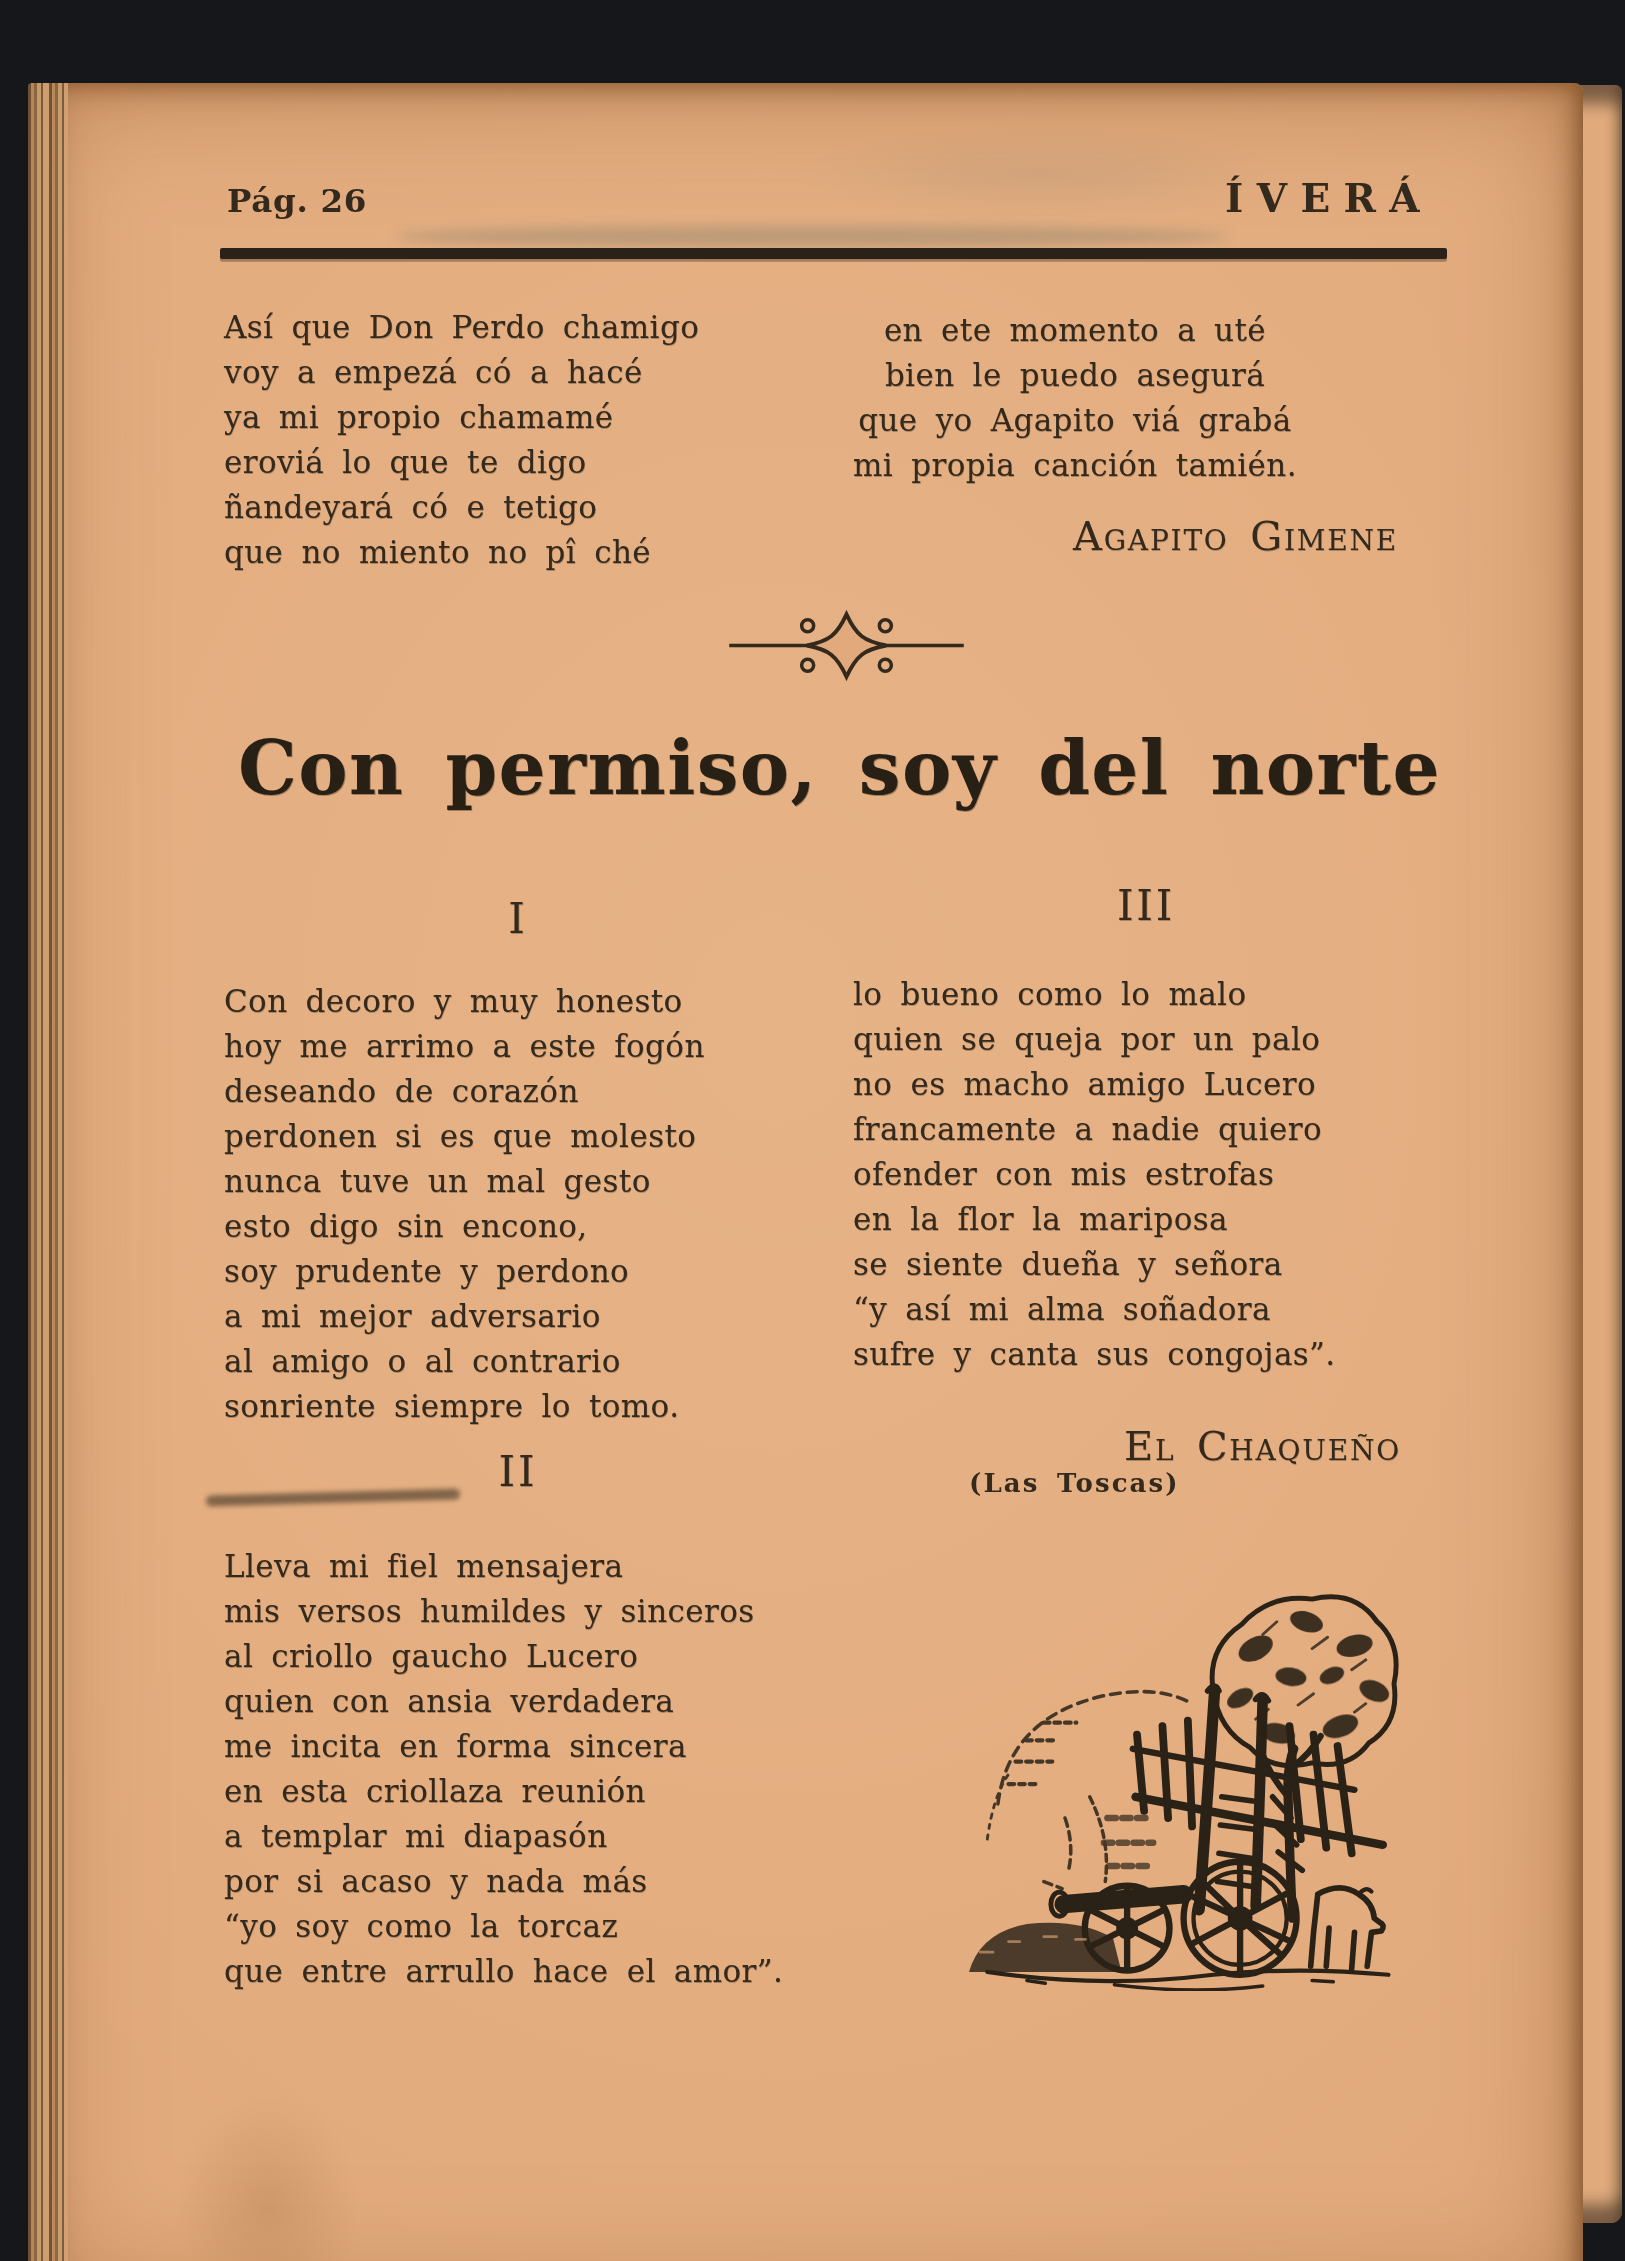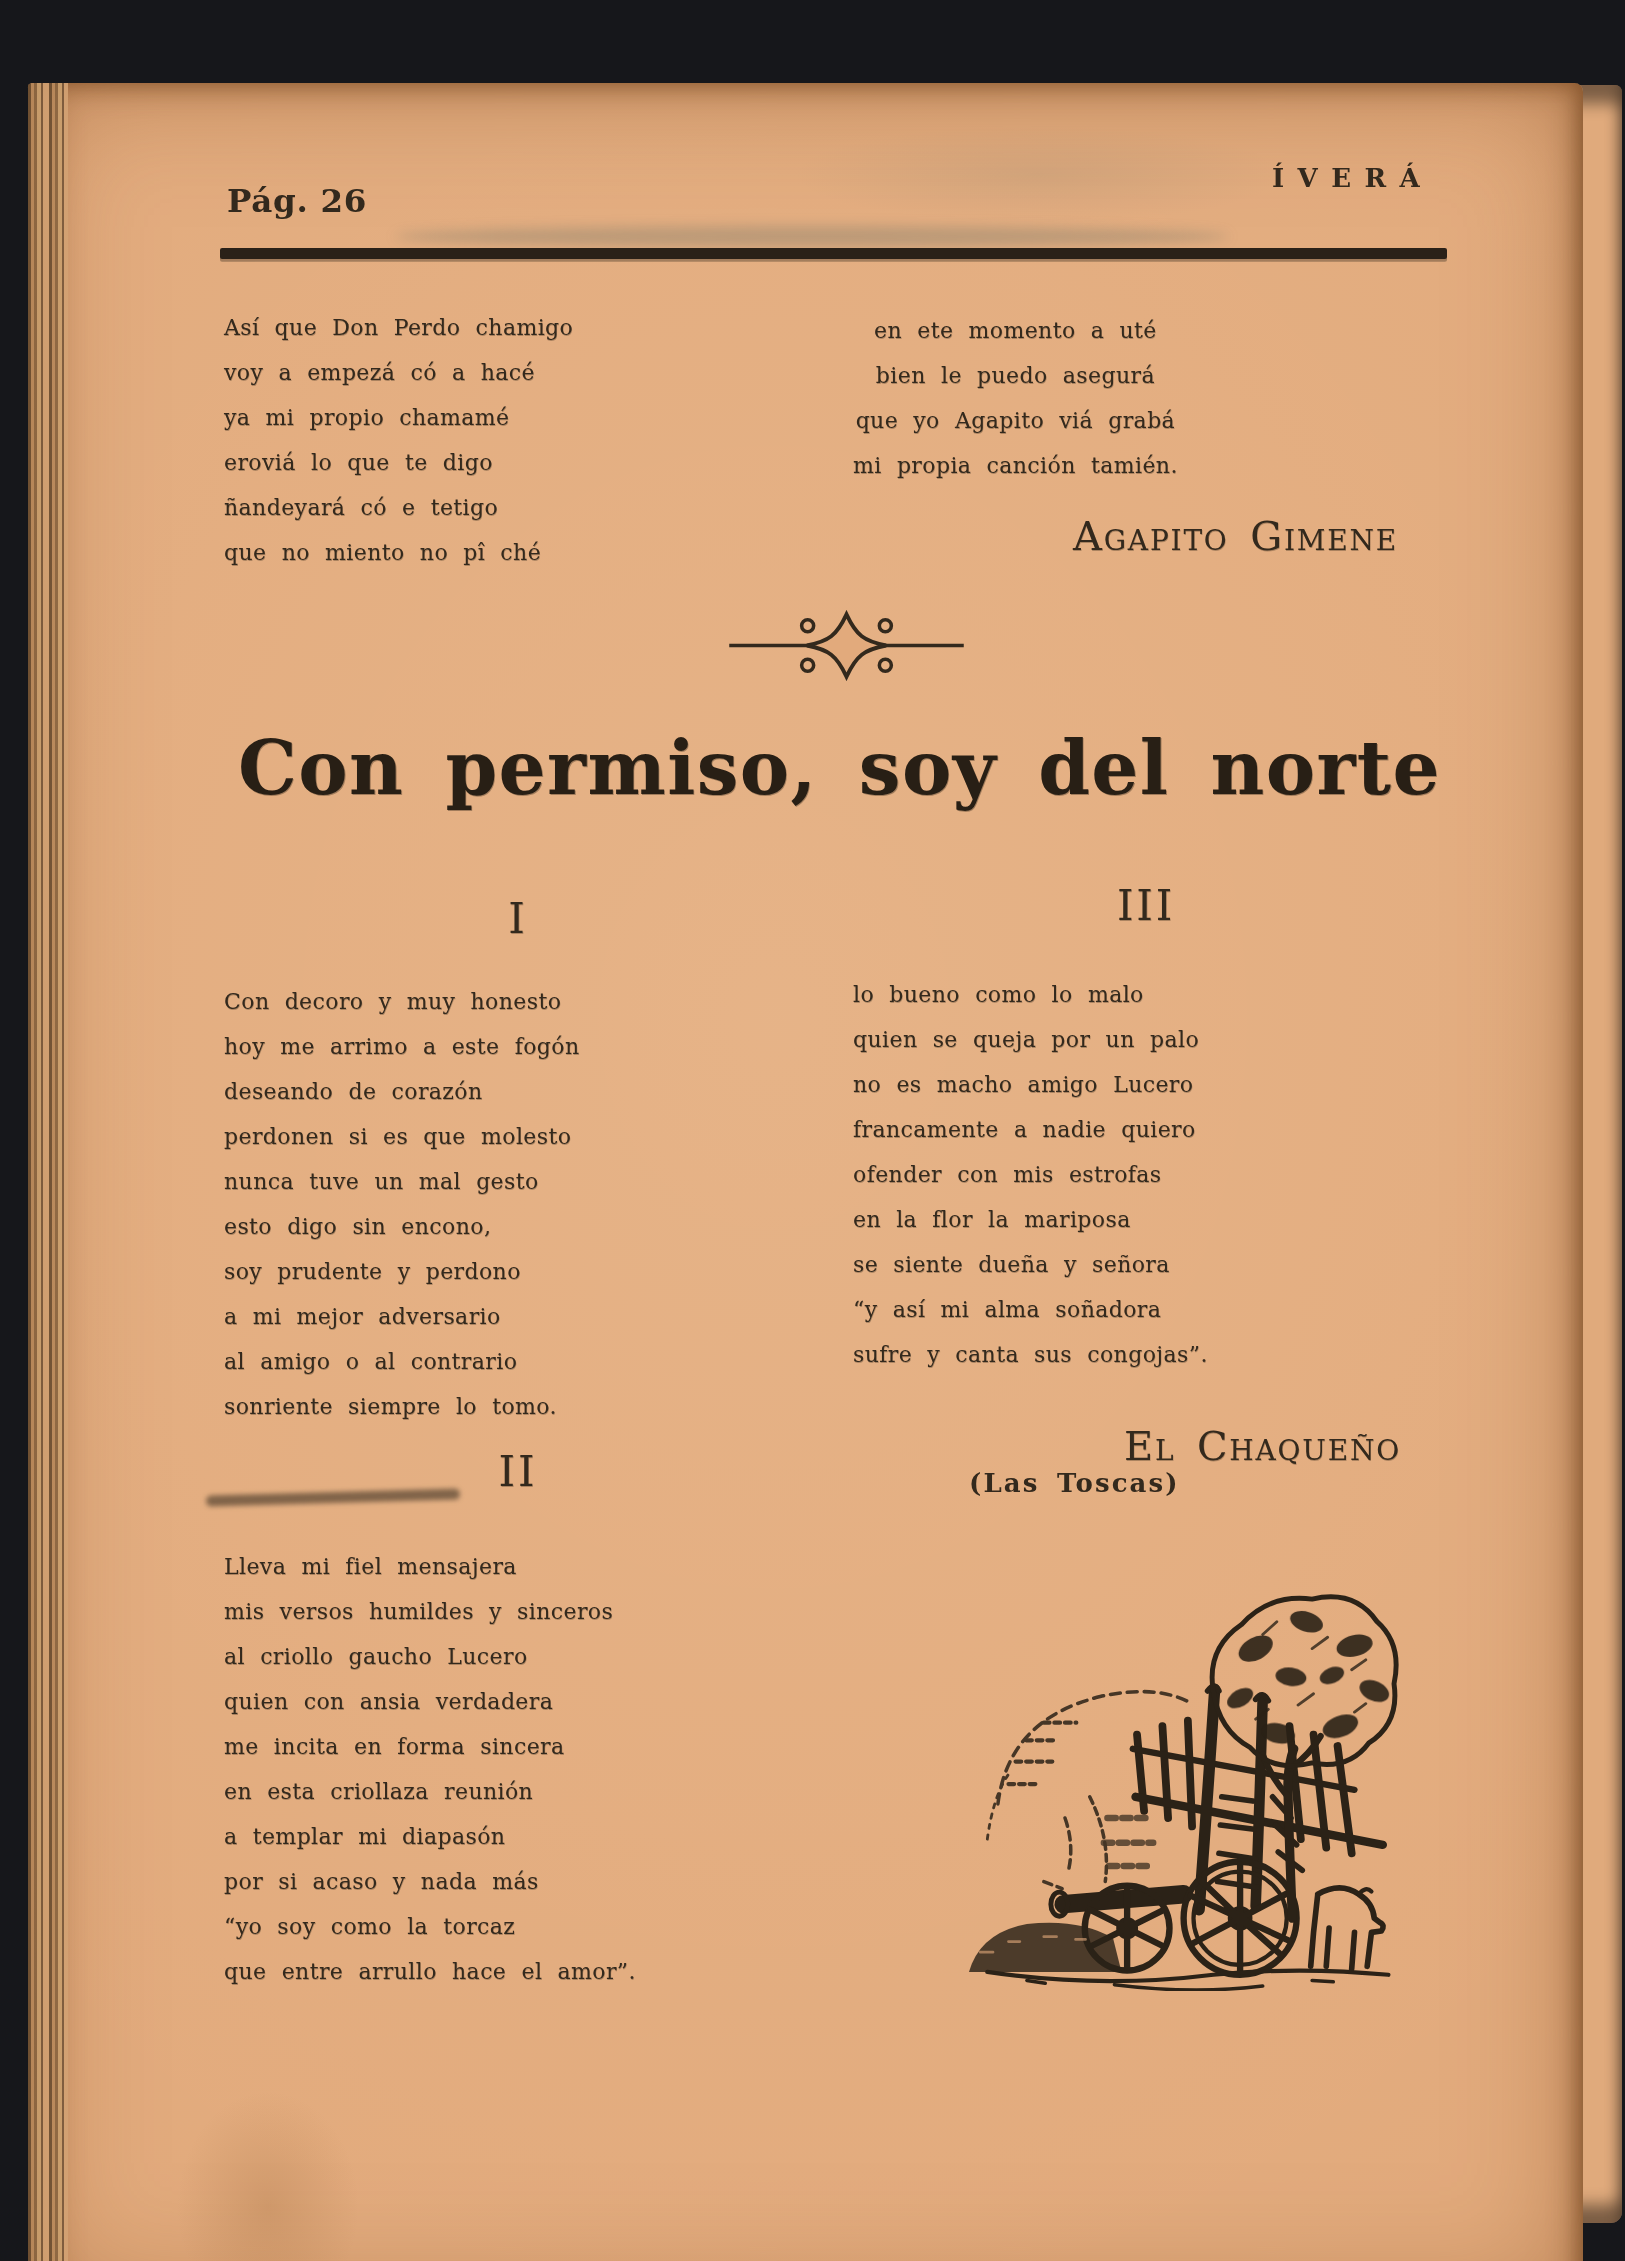--- a/index.html
+++ b/index.html
@@ -44,28 +44,28 @@
   }
   .stain{position:absolute;border-radius:50%;pointer-events:none;}
   .stain.a{left:148px;top:2007px;width:184px;height:233px;
     background:radial-gradient(ellipse at center,rgba(146,95,48,.22),rgba(146,95,48,0) 70%);}
   .stain.b{left:763px;top:42px;width:495px;height:99px;
     background:radial-gradient(ellipse at center,rgba(120,120,105,.14),rgba(120,120,105,0) 70%);}
 
   .ink{color:#33291d;}
   
   .pagnum{position:absolute;left:199px;top:98px;font-size:32.5px;font-weight:700;letter-spacing:0.7px;}
-  .masthead{position:absolute;right:150px;top:80px;font-size:26px;font-weight:700;letter-spacing:13.4px;}
+  .masthead{position:absolute;right:150px;top:92px;font-size:39px;font-weight:700;letter-spacing:13.4px;}
   .rule{position:absolute;left:192px;top:165px;width:1227px;height:10.6px;background:#2a2118;border-radius:2.1px;
     box-shadow:0 2.8px 0 rgba(42,33,24,.35);}
   .rule-smudge{position:absolute;left:367px;top:143px;width:834px;height:21px;
     background:rgba(105,112,98,.32);filter:blur(5.7px);border-radius:50%;}
 
   
-  .verse{position:absolute;font-size:22px;line-height:45px;letter-spacing:0.4px;word-spacing:7.8px;
+  .verse{position:absolute;font-size:31px;line-height:45px;letter-spacing:0.4px;word-spacing:7.8px;
     text-shadow:0.5px 0.6px 0 rgba(40,30,18,.30);white-space:nowrap;}
   .v-tl{left:196px;top:222px;}
   .v-tr{left:825px;top:225px;text-align:center;}
   .stanza1{left:196px;top:896px;}
   .stanza2{left:196px;top:1461px;}
   .stanza3{left:825px;top:889px;}
 
   .signature{position:absolute;font-size:40px;font-variant:small-caps;letter-spacing:1.8px;word-spacing:7px;
     text-shadow:0.5px 0.6px 0 rgba(40,30,18,.3);}
   .sig1{right:185px;top:430px;}

